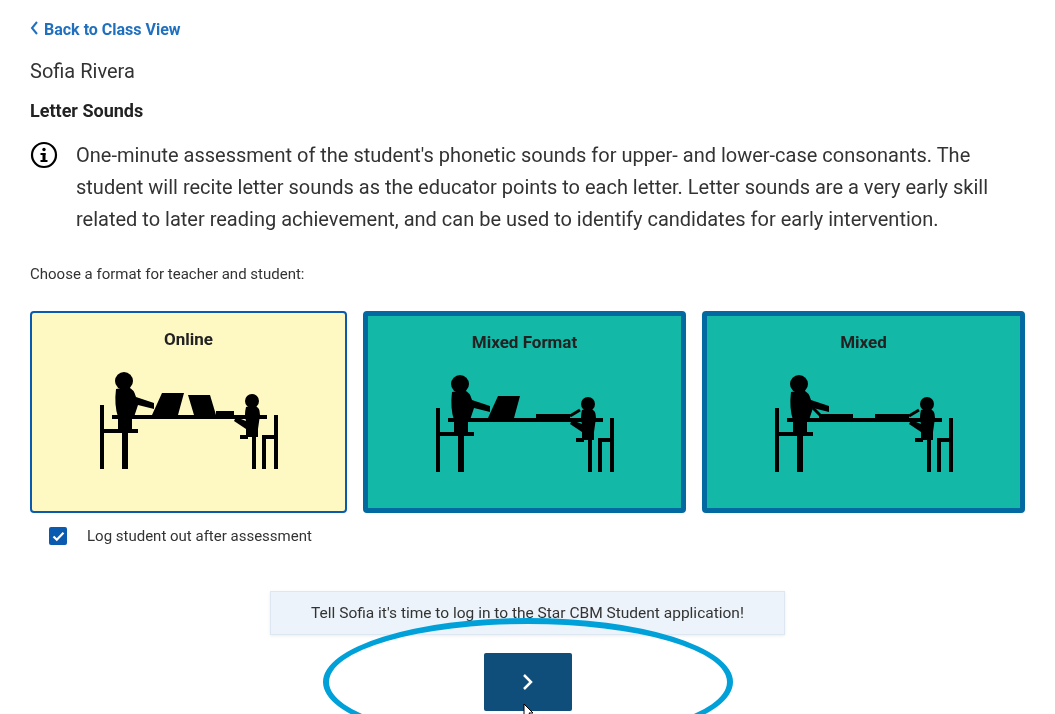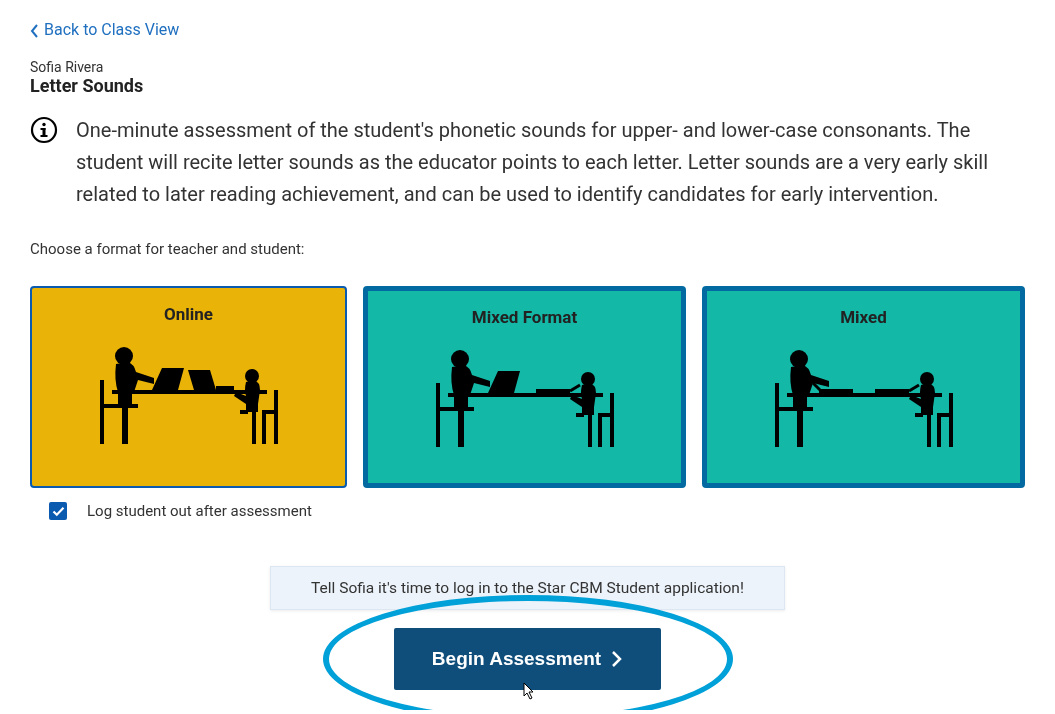--- a/index.html
+++ b/index.html
@@ -12,33 +12,34 @@
       color: #333;
       padding: 20px 30px;
       width: 1055px;
       background: #fff;
     }
     .back-link {
       color: #2070c0;
       font-size: 16px;
       text-decoration: none;
       display: inline-flex;
-      align-items: flex-end;
+      align-items: flex-start;
       gap: 4px;
       margin-bottom: 20px;
       cursor: pointer;
+      font-weight: bold;
     }
     .back-link svg {
       width: 10px;
       height: 16px;
     }
     .student-name {
-      font-size: 14px;
-      color: #333;
-      margin-bottom: 0;
+      font-size: 20px;
+      color: #333;
+      margin-bottom: 17px;
     }
     .page-title {
       font-size: 18px;
       font-weight: 700;
       color: #222;
       margin-bottom: 18px;
     }
     .info-row {
       display: flex;
       align-items: flex-start;
@@ -74,21 +75,21 @@
       text-align: center;
       cursor: pointer;
       height: 202px;
       display: flex;
       flex-direction: column;
       align-items: center;
       background: #14b8a6;
     }
     .format-card.selected {
       border: 2px solid #0a5bb0;
-      background: #eab308;
+      background: #fef9c3;
     }
     .format-title {
       font-size: 17px;
       font-weight: 700;
       color: #222;
       margin-bottom: 16px;
     }
     .format-svg {
       width: 190px;
       height: 110px;
@@ -319,21 +320,20 @@
     </svg>
   </div>
   <span class="checkbox-label">Log student out after assessment</span>
 </div>
 
 <div class="action-area">
   <div class="tooltip">Tell Sofia it's time to log in to the Star CBM Student application!</div>
   <div class="begin-wrapper">
     <div class="highlight-ellipse"></div>
     <button class="begin-button">
-      <span>Begin Assessment</span>
       <svg viewBox="0 0 12 18" fill="none" stroke="#fff" stroke-width="2.5">
         <polyline points="2,2 9,9 2,16"></polyline>
       </svg>
     </button>
     <svg class="cursor-icon" viewBox="0 0 18 22">
       <path d="M5 1 L5 14 L8 11 L11 17 L13 16 L10 10 L14 10 Z" fill="#fff" stroke="#000" stroke-width="1"></path>
     </svg>
   </div>
 </div>
 

